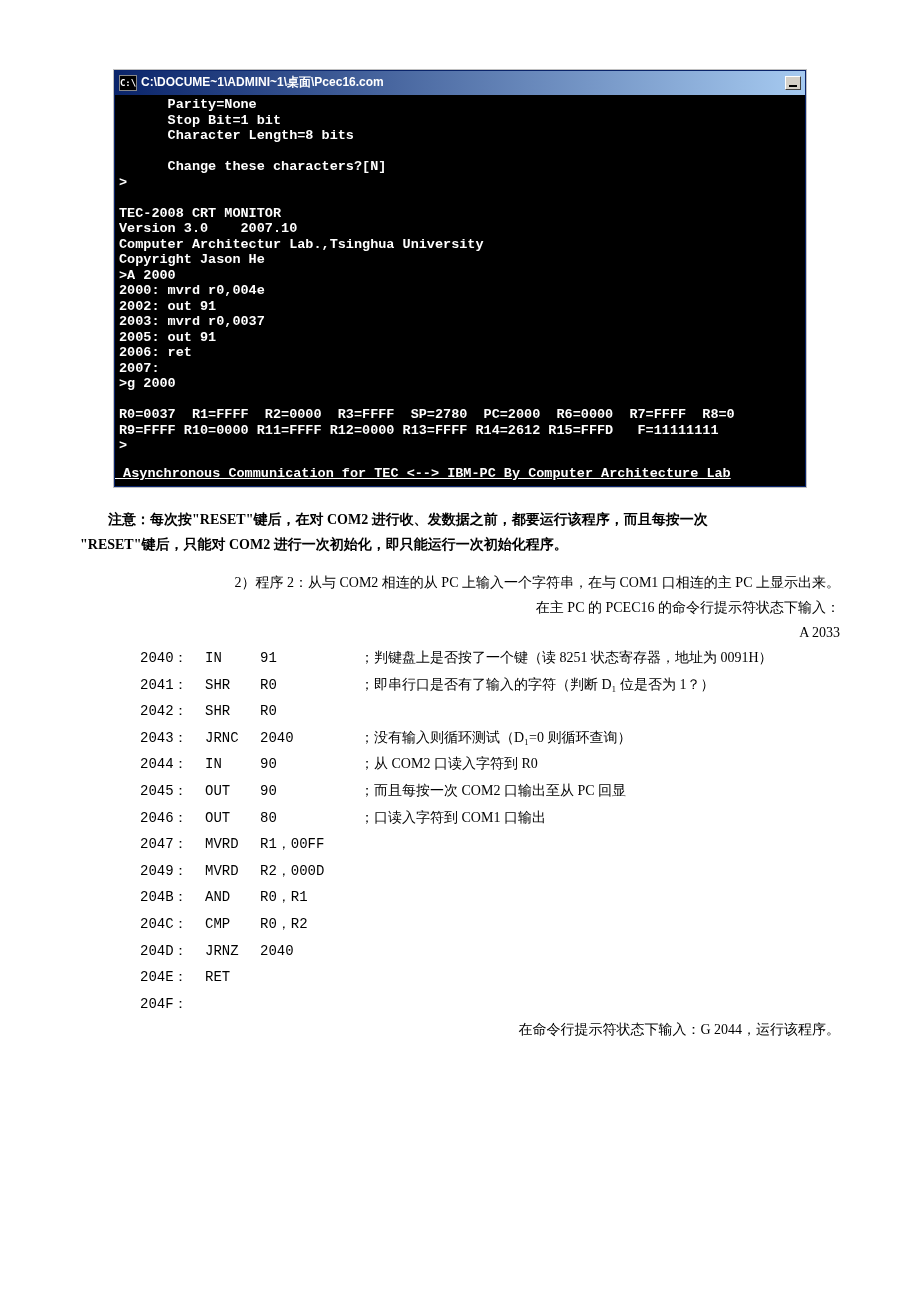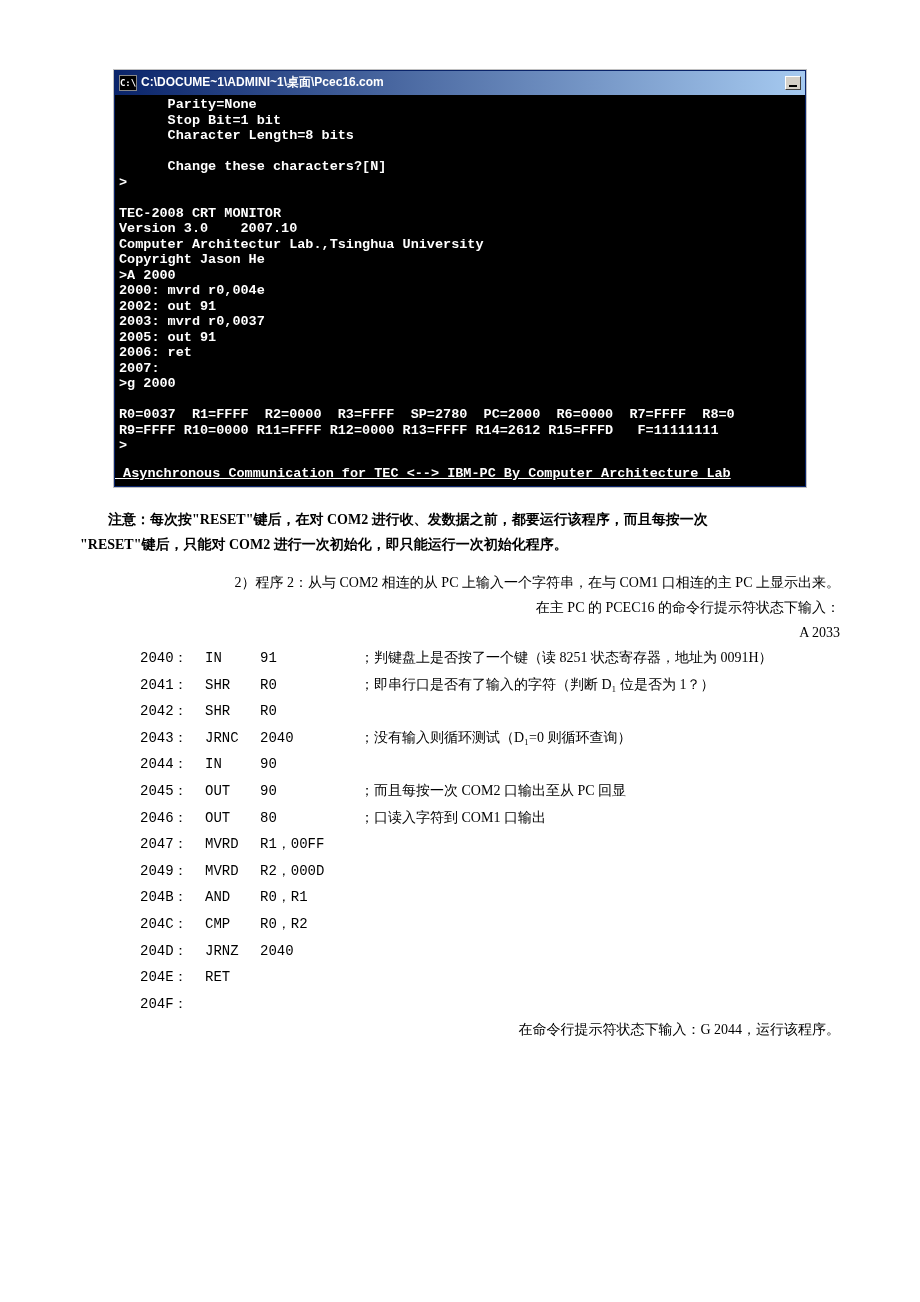--- a/index.html
+++ b/index.html
@@ -192,20 +192,21 @@
       <div class="code-row">
         <span class="col-addr">2043：</span>
         <span class="col-op">JRNC</span>
         <span class="col-arg">2040</span>
         <span class="col-cmt">；没有输入则循环测试（D₁=0 则循环查询）</span>
       </div>
       <div class="code-row">
         <span class="col-addr">2044：</span>
         <span class="col-op">IN</span>
         <span class="col-arg">90</span>
+        <span class="col-cmt">；从 COM2 口读入字符到 R0</span>
       </div>
       <div class="code-row">
         <span class="col-addr">2045：</span>
         <span class="col-op">OUT</span>
         <span class="col-arg">90</span>
         <span class="col-cmt">；而且每按一次 COM2 口输出至从 PC 回显</span>
       </div>
       <div class="code-row">
         <span class="col-addr">2046：</span>
         <span class="col-op">OUT</span>

